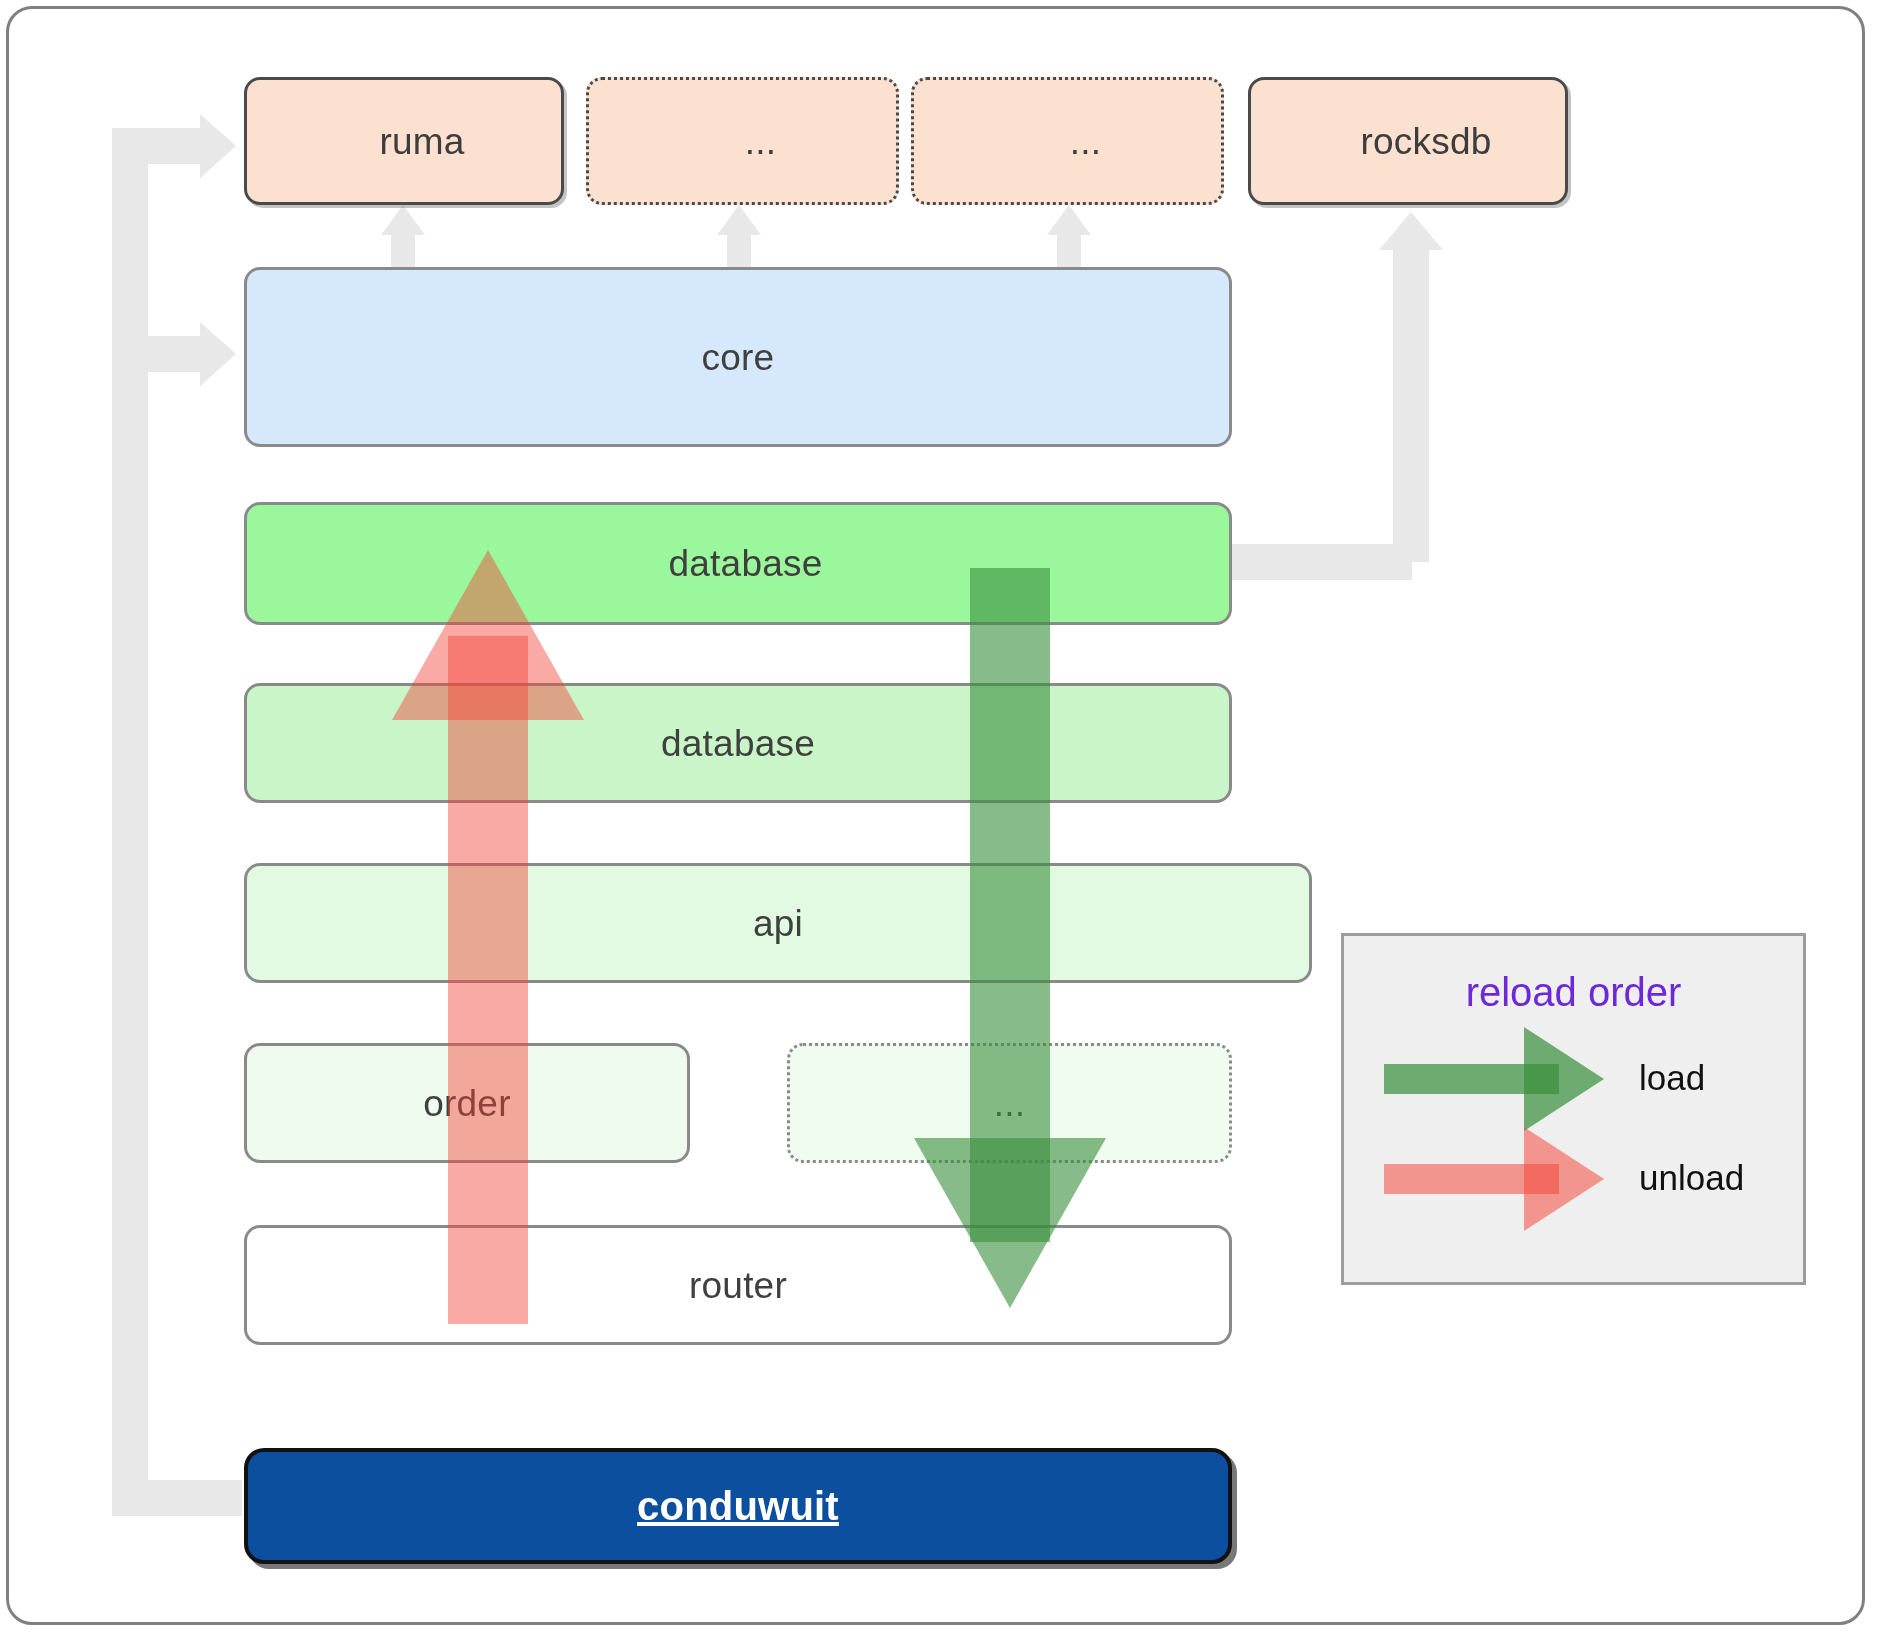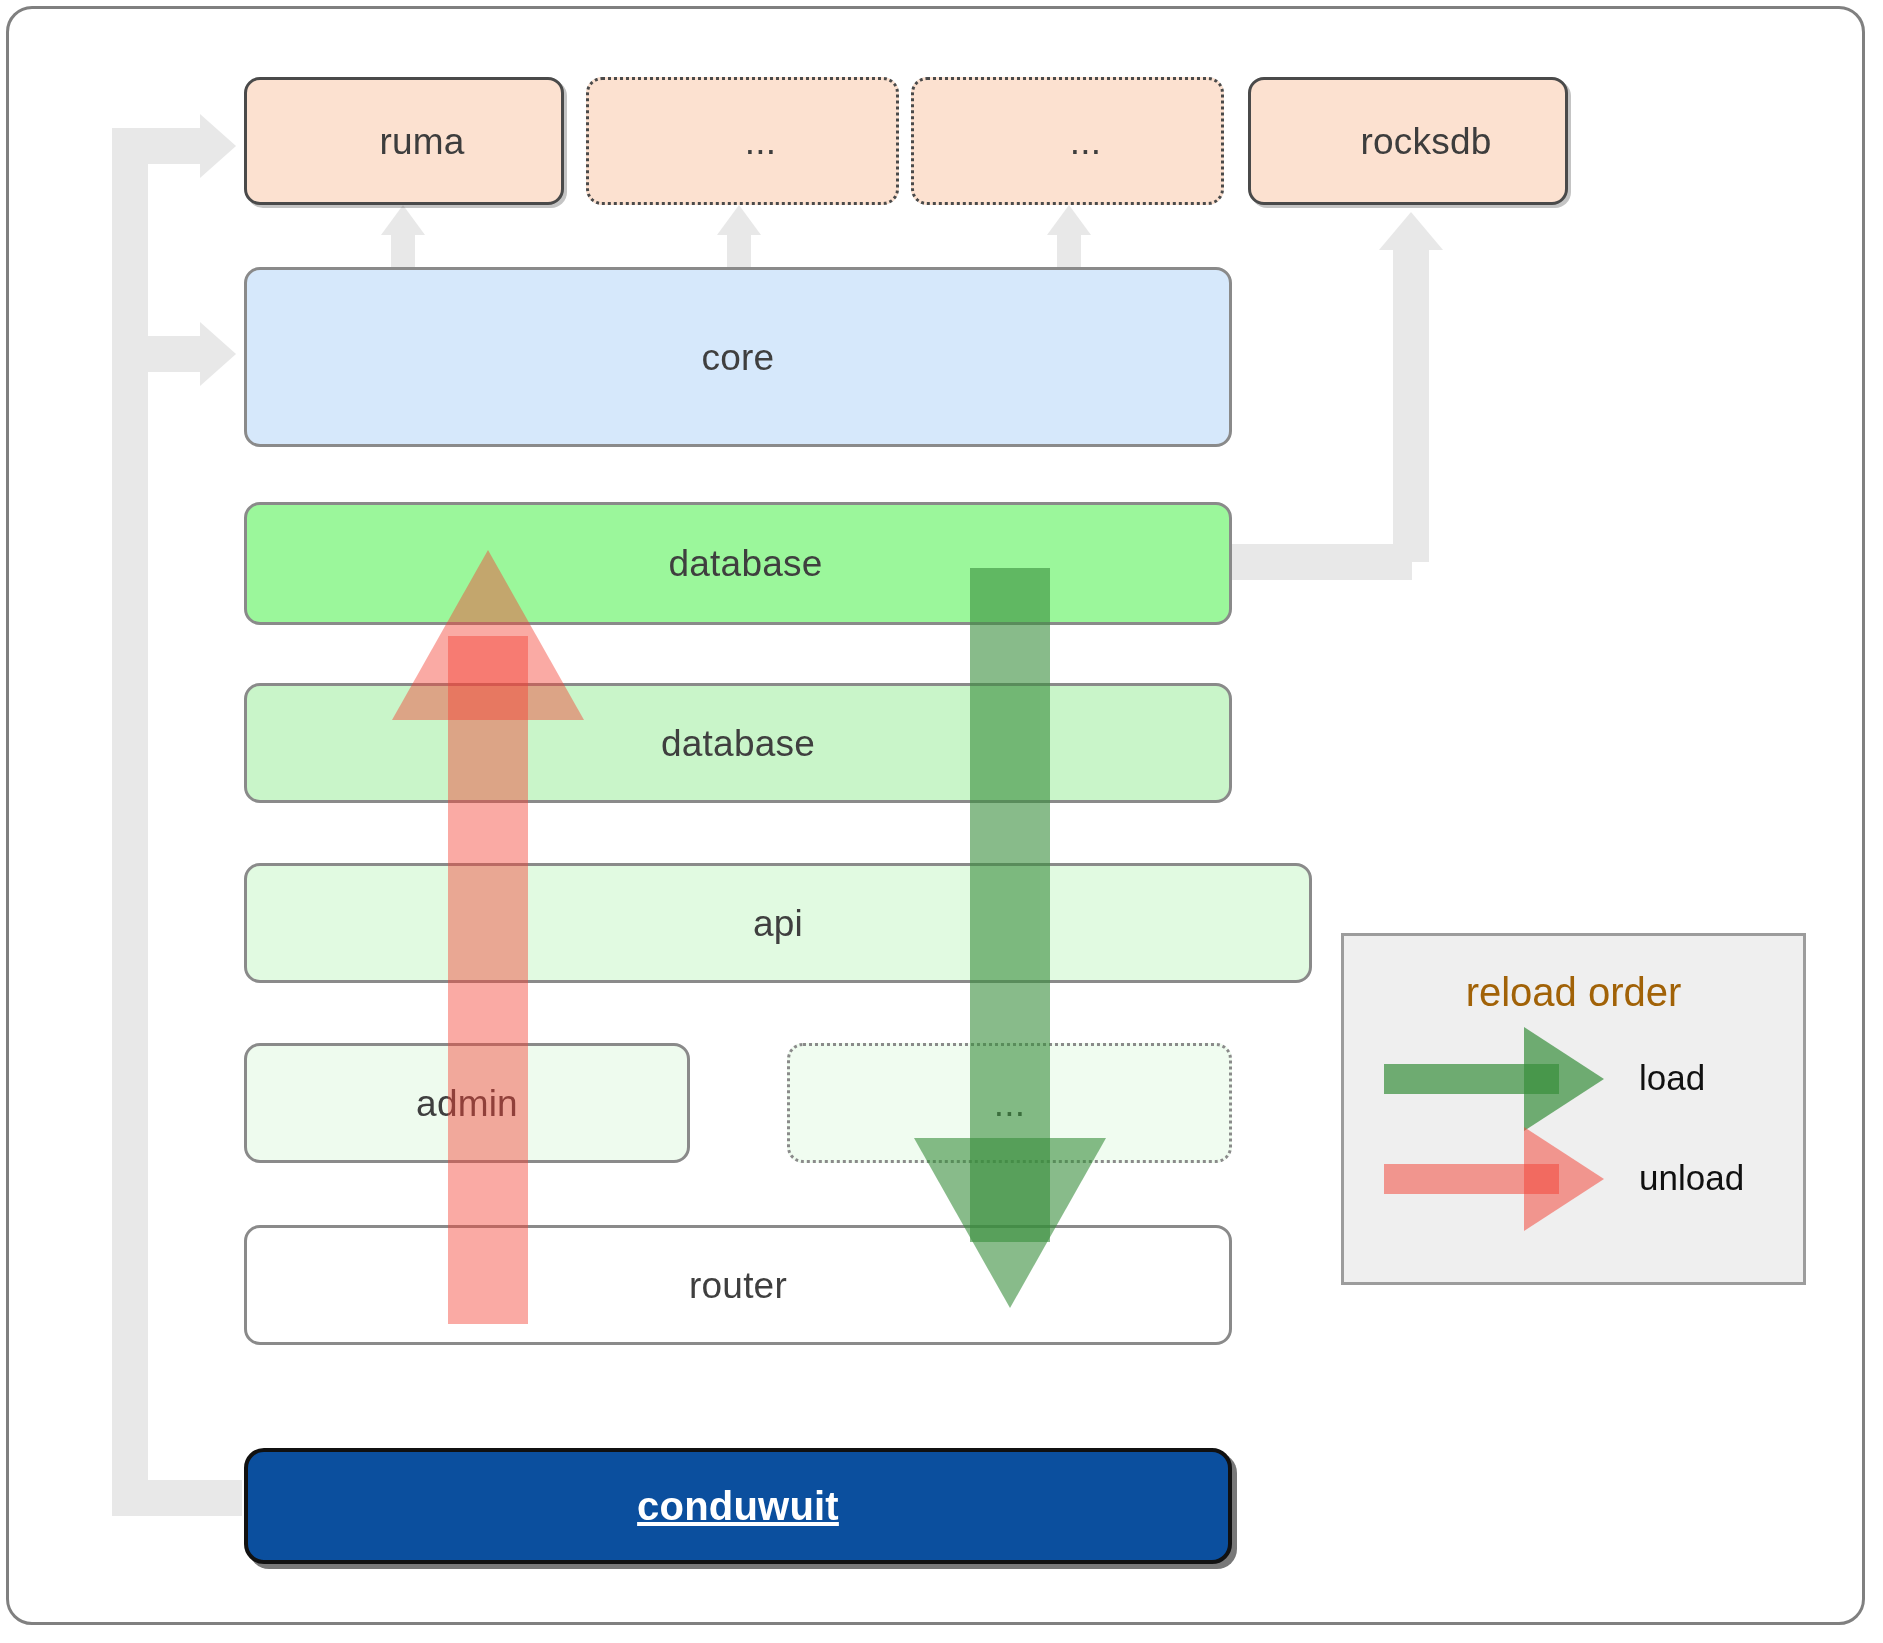--- a/index.html
+++ b/index.html
@@ -141,21 +141,21 @@
     position: absolute;
     background: #efefef;
     border: 3px solid #9c9c9c;
     box-sizing: border-box;
   }
   .legend-title {
     position: absolute;
     width: 100%;
     text-align: center;
     font-size: 40px;
-    color: #a16207;
+    color: #6d28d9;
     font-family: "Liberation Sans", sans-serif;
   }
   .legend-label {
     position: absolute;
     font-size: 35px;
     color: #111111;
     font-family: "Liberation Sans", sans-serif;
   }
   .lg-shaft { position: absolute; }
   .lg-shaft.green { background: rgba(56,142,60,0.70); }
@@ -226,21 +226,21 @@
 
   <div class="node layer layer-service" style="left:244px; top:683px; width:988px; height:120px;">
     <span class="lbl">database</span>
   </div>
 
   <div class="node layer layer-api" style="left:244px; top:863px; width:1068px; height:120px;">
     <span class="lbl">api</span>
   </div>
 
   <div class="node layer layer-admin" style="left:244px; top:1043px; width:446px; height:120px;">
-    <span class="lbl">admin</span>
+    <span class="lbl">order</span>
   </div>
 
   <div class="node layer layer-dots dotted" style="left:787px; top:1043px; width:445px; height:120px;">
     <span class="lbl">...</span>
   </div>
 
   <div class="node layer layer-router" style="left:244px; top:1225px; width:988px; height:120px;">
     <span class="lbl">router</span>
   </div>
 

